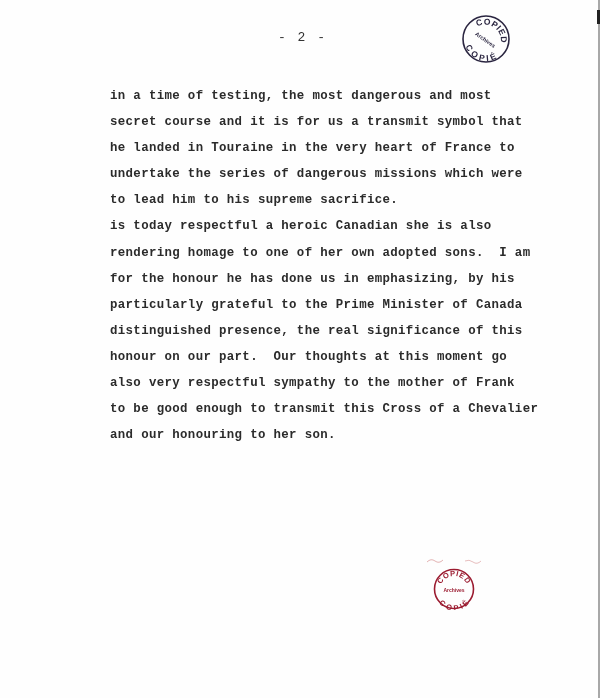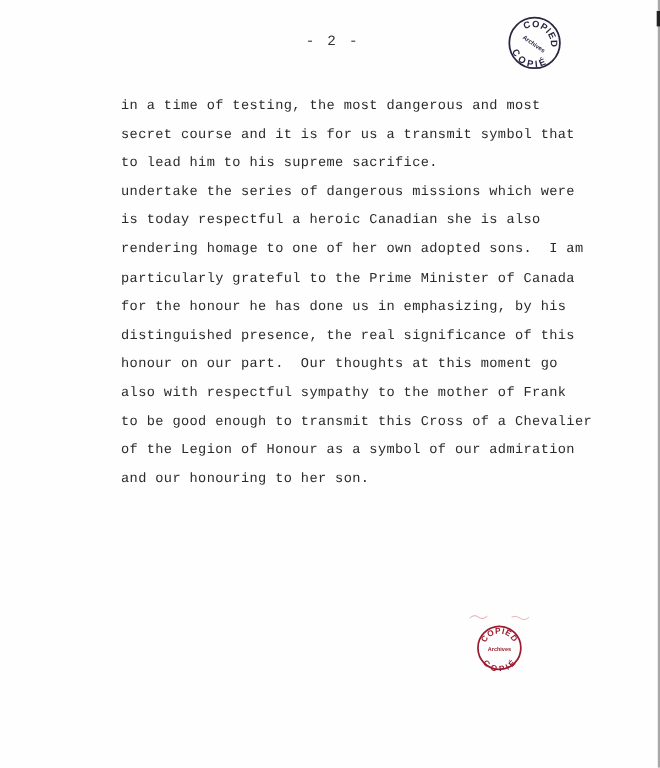--- a/index.html
+++ b/index.html
@@ -53,21 +53,21 @@
       width: 420px;
     }
     .line {
       display: block;
       white-space: pre;
       font-size: 12.4px;
       line-height: 26.1px;
       letter-spacing: 0.35px;
       height: 26.1px;
       color: #2b2b2b;
-      font-weight: normal;
+      font-weight: bold;
       -webkit-font-smoothing: none;
     }
     .line.indent {
       padding-left: 68px;
     }
     .stamp {
       position: absolute;
       border-radius: 50%;
       box-sizing: border-box;
       display: flex;
@@ -123,33 +123,33 @@
           <textPath href="#arcBotA" startOffset="50%" text-anchor="middle" dominant-baseline="hanging">COPIÉ</textPath>
         </text>
       </g>
     </svg>
   </div>
 
   <div class="body-text">
     <div>
       <span class="line">in a time of testing, the most dangerous and most</span>
       <span class="line">secret course and it is for us a transmit symbol that</span>
+      <span class="line">he landed in Touraine in the very heart of France to</span>
+      <span class="line">undertake the series of dangerous missions which were</span>
       <span class="line">to lead him to his supreme sacrifice.</span>
-      <span class="line">undertake the series of dangerous missions which were</span>
     </div>
     <div>
       <span class="line">is today respectful a heroic Canadian she is also</span>
       <span class="line">rendering homage to one of her own adopted sons.  I am</span>
+      <span class="line">for the honour he has done us in emphasizing, by his</span>
       <span class="line">particularly grateful to the Prime Minister of Canada</span>
-      <span class="line">for the honour he has done us in emphasizing, by his</span>
       <span class="line">distinguished presence, the real significance of this</span>
       <span class="line">honour on our part.  Our thoughts at this moment go</span>
-      <span class="line">also with respectful sympathy to the mother of Frank</span>
+      <span class="line">also very respectful sympathy to the mother of Frank</span>
       <span class="line">to be good enough to transmit this Cross of a Chevalier</span>
-      <span class="line">of the Legion of Honour as a symbol of our admiration</span>
       <span class="line">and our honouring to her son.</span>
     </div>
   </div>
 
   <svg class="signature-mark" viewBox="0 0 60 10">
     <path d="M2 7 Q 6 3 10 6 T 18 5" stroke="#c77" stroke-width="0.8" fill="none" opacity="0.7"></path>
     <path d="M40 6 Q 44 4 48 7 T 56 6" stroke="#c77" stroke-width="0.8" fill="none" opacity="0.6"></path>
   </svg>
 
   <div class="stamp stamp-bottom">

